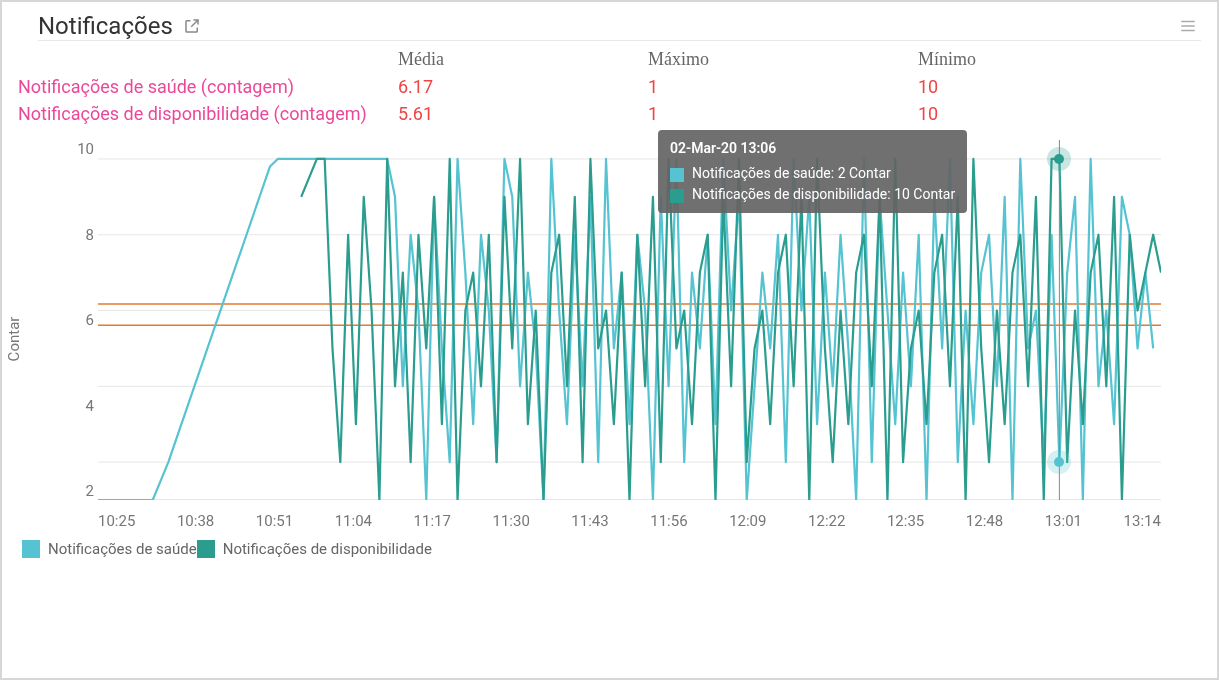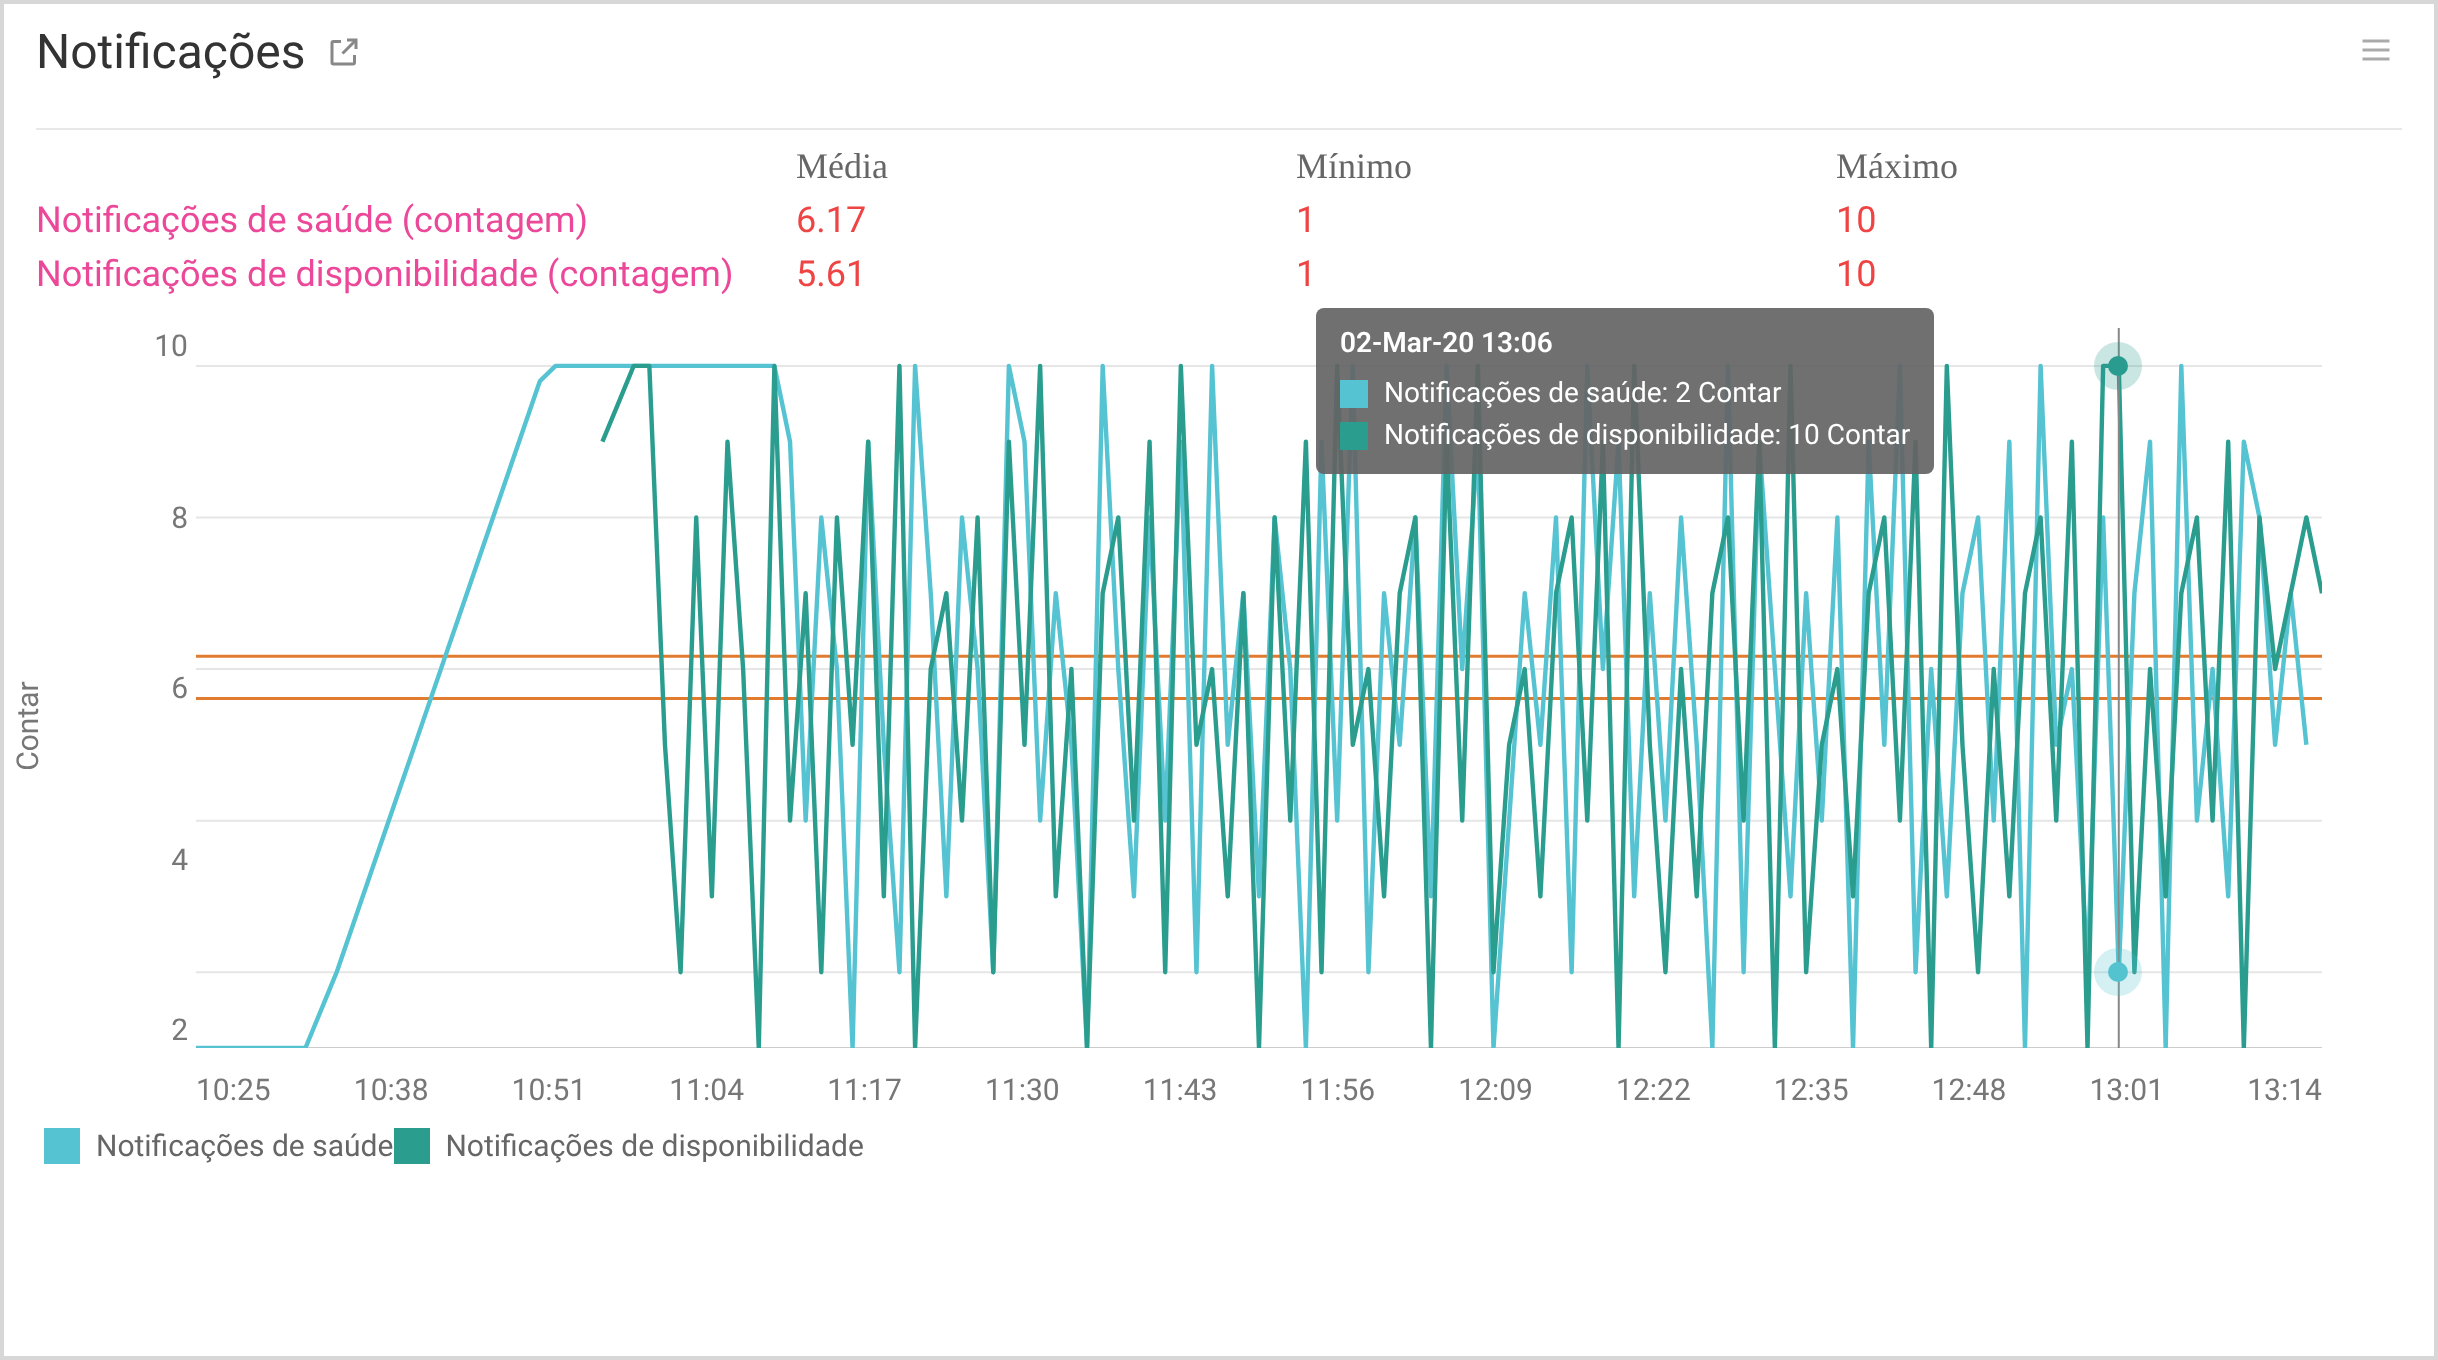--- a/index.html
+++ b/index.html
@@ -12,24 +12,26 @@
   .panel {
     box-sizing: border-box;
     width: 1219px;
     height: 680px;
     border: 2px solid #d7d7d7;
     padding: 0 16px 8px 16px;
     position: relative;
   }
   .panel-header {
     display: flex;
+    align-items: center;
     justify-content: space-between;
-    padding: 10px 0 24px 0;
+    padding: 10px 0 0 0;
     border-bottom: 1px solid #e8e8e8;
     margin-bottom: 8px;
+    margin-left: 20px;
   }
   .title-wrap {
     display: flex;
     align-items: center;
     gap: 10px;
   }
   .panel-title {
     font-size: 24px;
     font-weight: 400;
     color: #333;
@@ -127,21 +129,21 @@
     line-height: 1.5;
     pointer-events: none;
     min-width: 250px;
   }
   .tooltip .tt-date {
     font-weight: 600;
     margin-bottom: 4px;
   }
   .tt-row {
     display: flex;
-    align-items: flex-start;
+    align-items: center;
     gap: 8px;
   }
   .tt-swatch {
     width: 14px;
     height: 14px;
     margin-top: 3px;
     flex: 0 0 14px;
   }
   
   .legend {
@@ -200,22 +202,22 @@
         <line x1="3" y1="6" x2="21" y2="6"></line>
           <line x1="3" y1="12" x2="21" y2="12"></line>
           <line x1="3" y1="18" x2="21" y2="18"></line>
       </svg>
     </span>
   </div>
 
   <div class="summary">
     <div></div>
     <div class="hcell">Média</div>
+    <div class="hcell">Máximo</div>
     <div class="hcell">Mínimo</div>
-    <div class="hcell">Máximo</div>
 
     <div class="rowlabel">Notificações de saúde (contagem)</div>
     <div class="val">6.17</div>
     <div class="val">1</div>
     <div class="val">10</div>
 
     <div class="rowlabel">Notificações de disponibilidade (contagem)</div>
     <div class="val">5.61</div>
     <div class="val">1</div>
     <div class="val">10</div>

